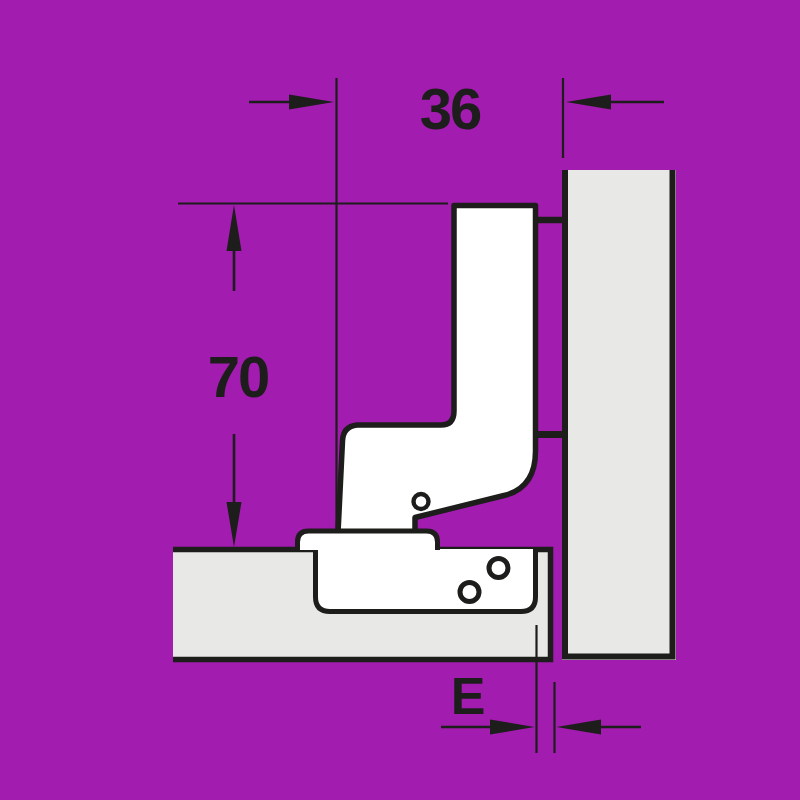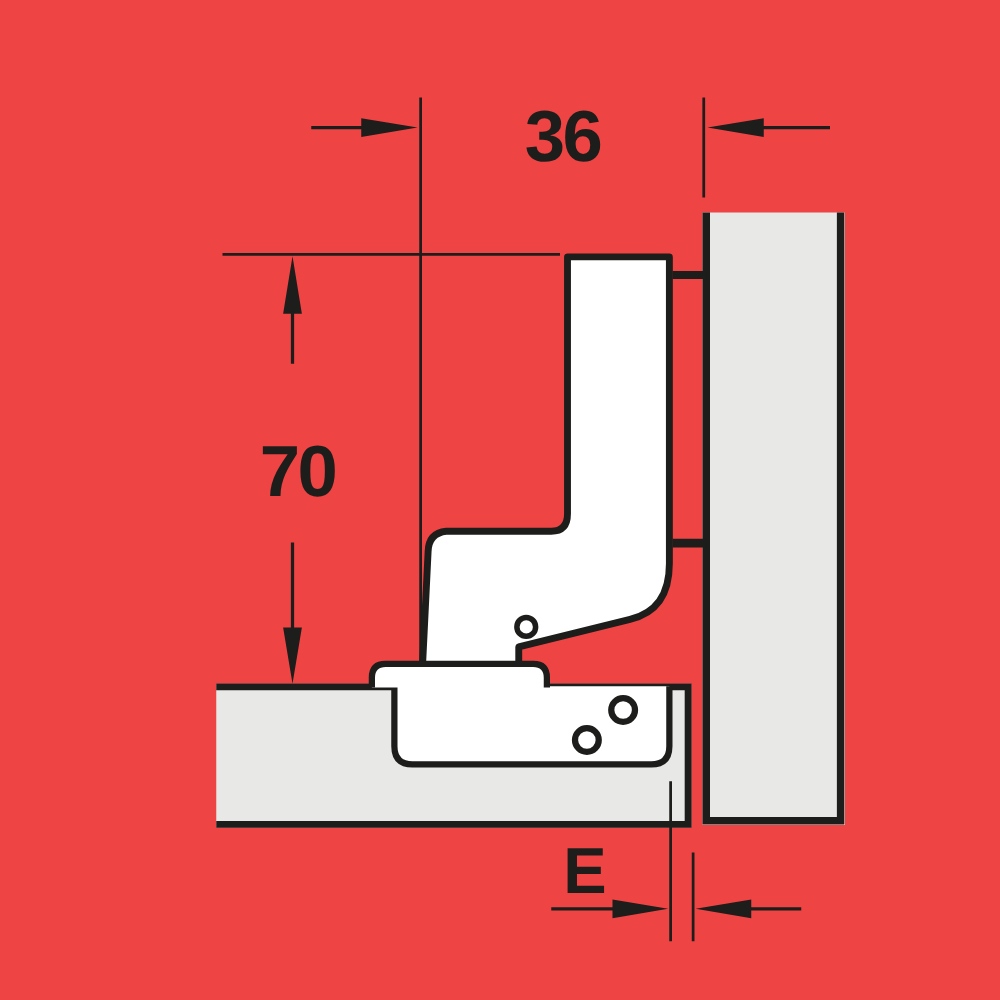--- a/index.html
+++ b/index.html
@@ -8,21 +8,21 @@
     width: 800px;
     height: 800px;
     background: #ffffff;
     overflow: hidden;
     font-family: "Liberation Sans", sans-serif;
   }
   .stage {
     position: relative;
     width: 800px;
     height: 800px;
-    background: #ef4444;
+    background: #a21caf;
   }
   svg { display: block; }
   .dim-label {
     font-family: "Liberation Sans", "DejaVu Sans", sans-serif;
     font-weight: bold;
     letter-spacing: -2px;
   }
 </style>
 </head>
 <body>

